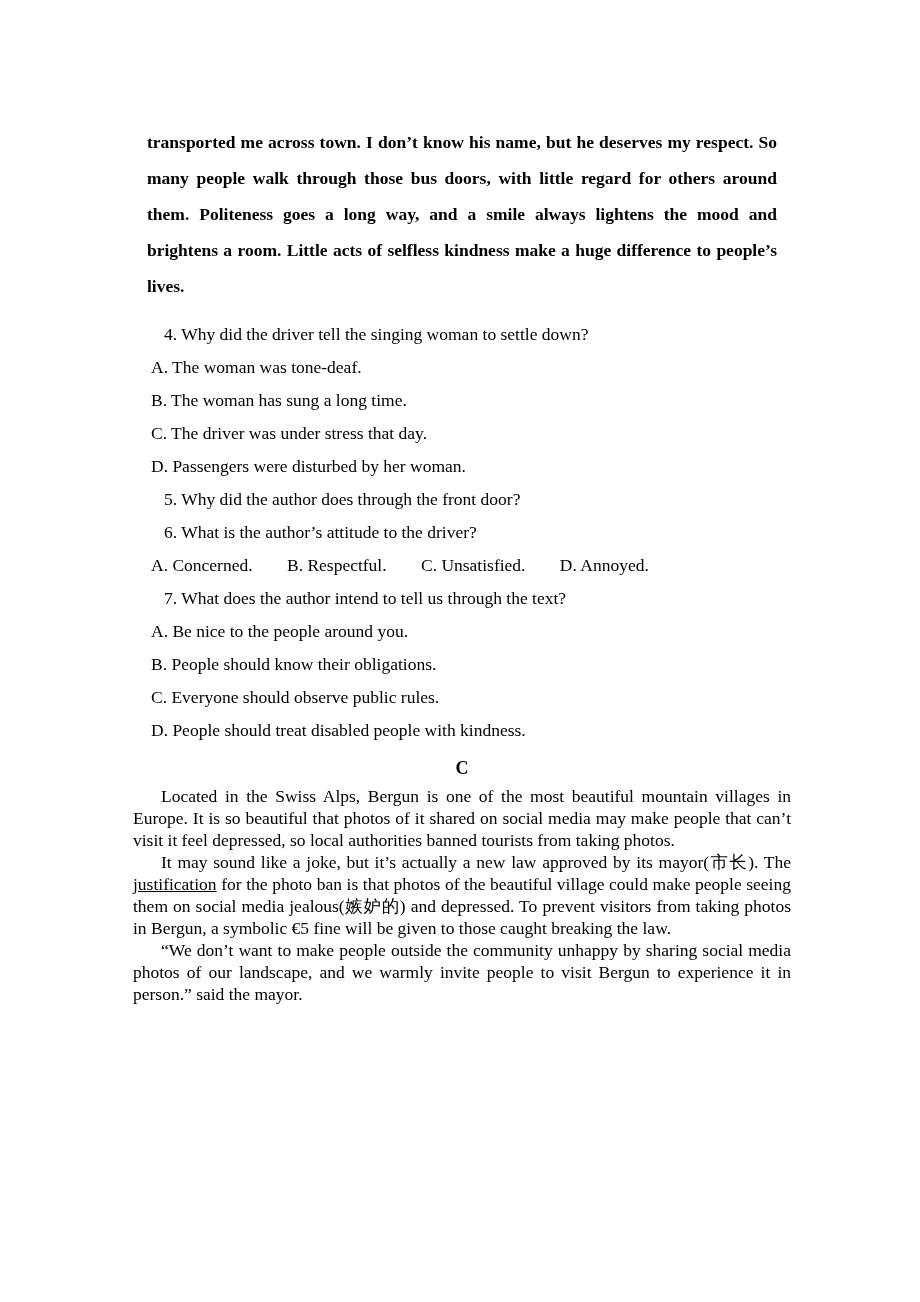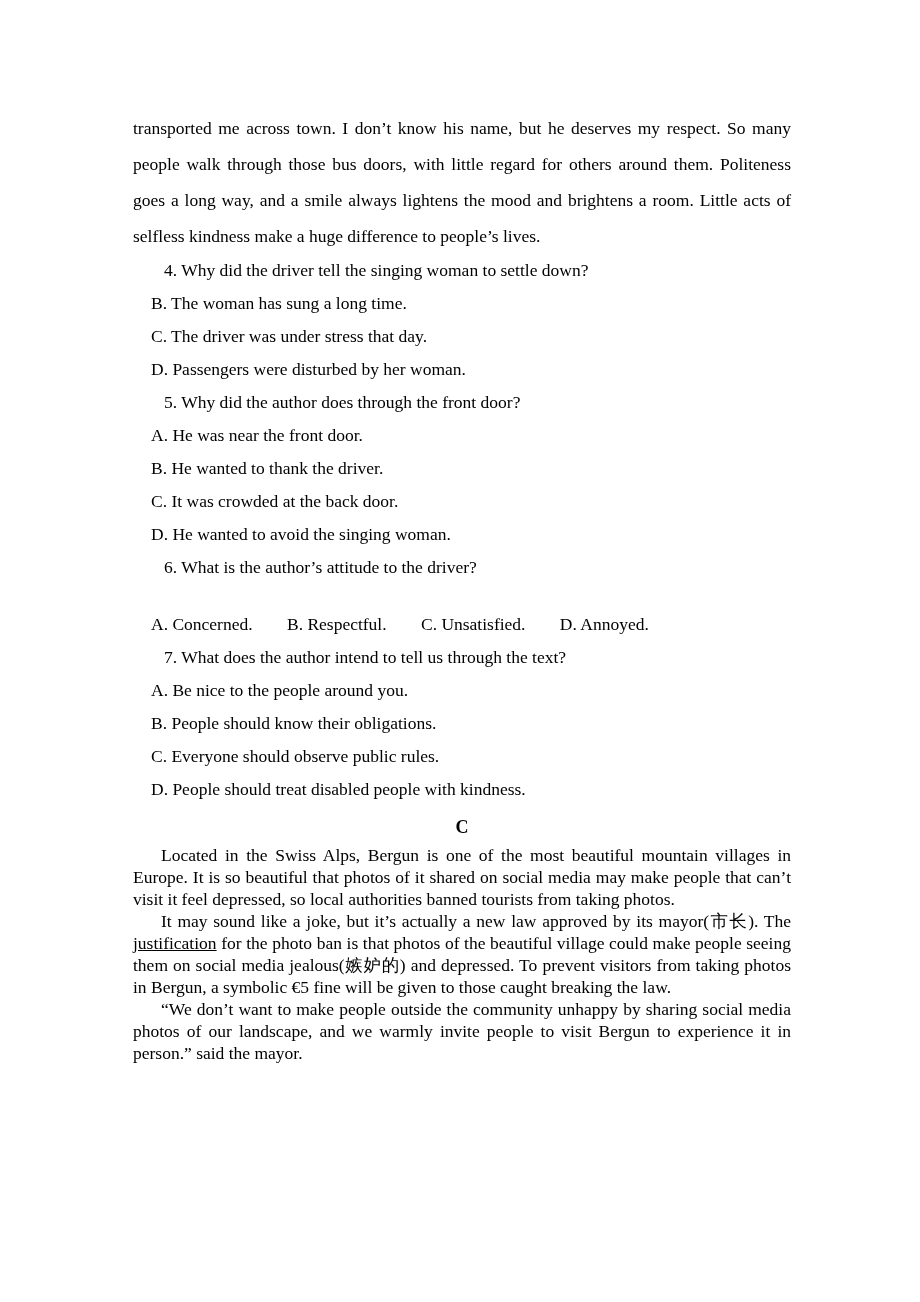--- a/index.html
+++ b/index.html
@@ -15,43 +15,43 @@
     color: #000000;
     overflow: hidden;
   }
   .page {
     position: absolute;
     left: 133px;
     top: 110px;
     width: 658px;
   }
   .para {
-    margin: 0;
+    margin: 14px;
     font-size: 17.5px;
     line-height: 36px;
     text-align: justify;
+    font-weight: bold;
   }
   .question {
     font-size: 17.5px;
     line-height: 33px;
   }
   .q-line {
     white-space: normal;
     margin-left: 31px;
   }
   .opts {
     padding-left: 18px;
   }
   .opt {
     line-height: 33px;
   }
   .opts-inline {
     padding-left: 18px;
     line-height: 33px;
-    margin-top: 24px;
   }
   .opts-inline .opt-inline {
     display: inline-block;
     margin-right: 30px;
   }
   .section-heading {
     margin: 5px 0 0 0;
     font-size: 18px;
     font-weight: bold;
     text-align: center;
@@ -71,34 +71,29 @@
 </head>
 <body>
 
 <div class="page">
 
   <p class="para">transported me across town. I don’t know his name, but he deserves my respect. So many people walk through those bus doors, with little regard for others around them. Politeness goes a long way, and a smile always lightens the mood and brightens a room. Little acts of selfless kindness make a huge difference to people’s lives.</p>
 
   <div class="question">
     <div class="q-line"><span>4.</span> <span>Why did the driver tell the singing woman to settle down?</span></div>
     <div class="opts">
+      <div class="opt">A. The woman was tone-deaf.</div>
       <div class="opt">B. The woman has sung a long time.</div>
       <div class="opt">C. The driver was under stress that day.</div>
       <div class="opt">D. Passengers were disturbed by her woman.</div>
     </div>
   </div>
 
   <div class="question">
     <div class="q-line"><span>5.</span> <span>Why did the author does through the front door?</span></div>
-    <div class="opts">
-      <div class="opt">A. He was near the front door.</div>
-      <div class="opt">B. He wanted to thank the driver.</div>
-      <div class="opt">C. It was crowded at the back door.</div>
-      <div class="opt">D. He wanted to avoid the singing woman.</div>
-    </div>
   </div>
 
   <div class="question">
     <div class="q-line"><span>6.</span> <span>What is the author’s attitude to the driver?</span></div>
     <div class="opts-inline">
       <span class="opt-inline">A. Concerned.</span>
       <span class="opt-inline">B. Respectful.</span>
       <span class="opt-inline">C. Unsatisfied.</span>
       <span class="opt-inline">D. Annoyed.</span>
     </div>

